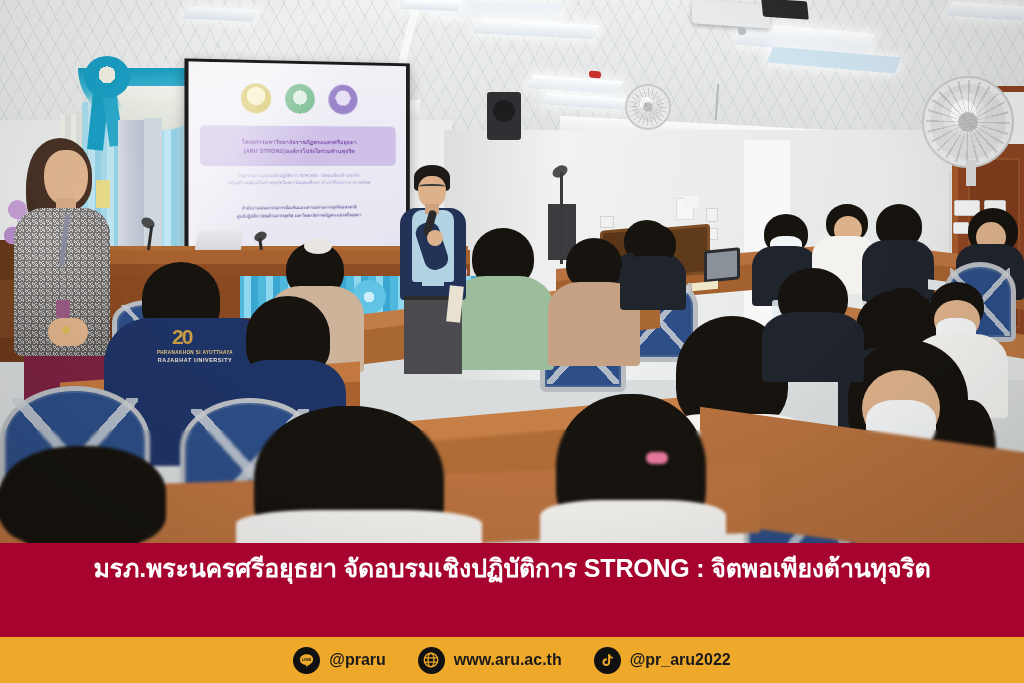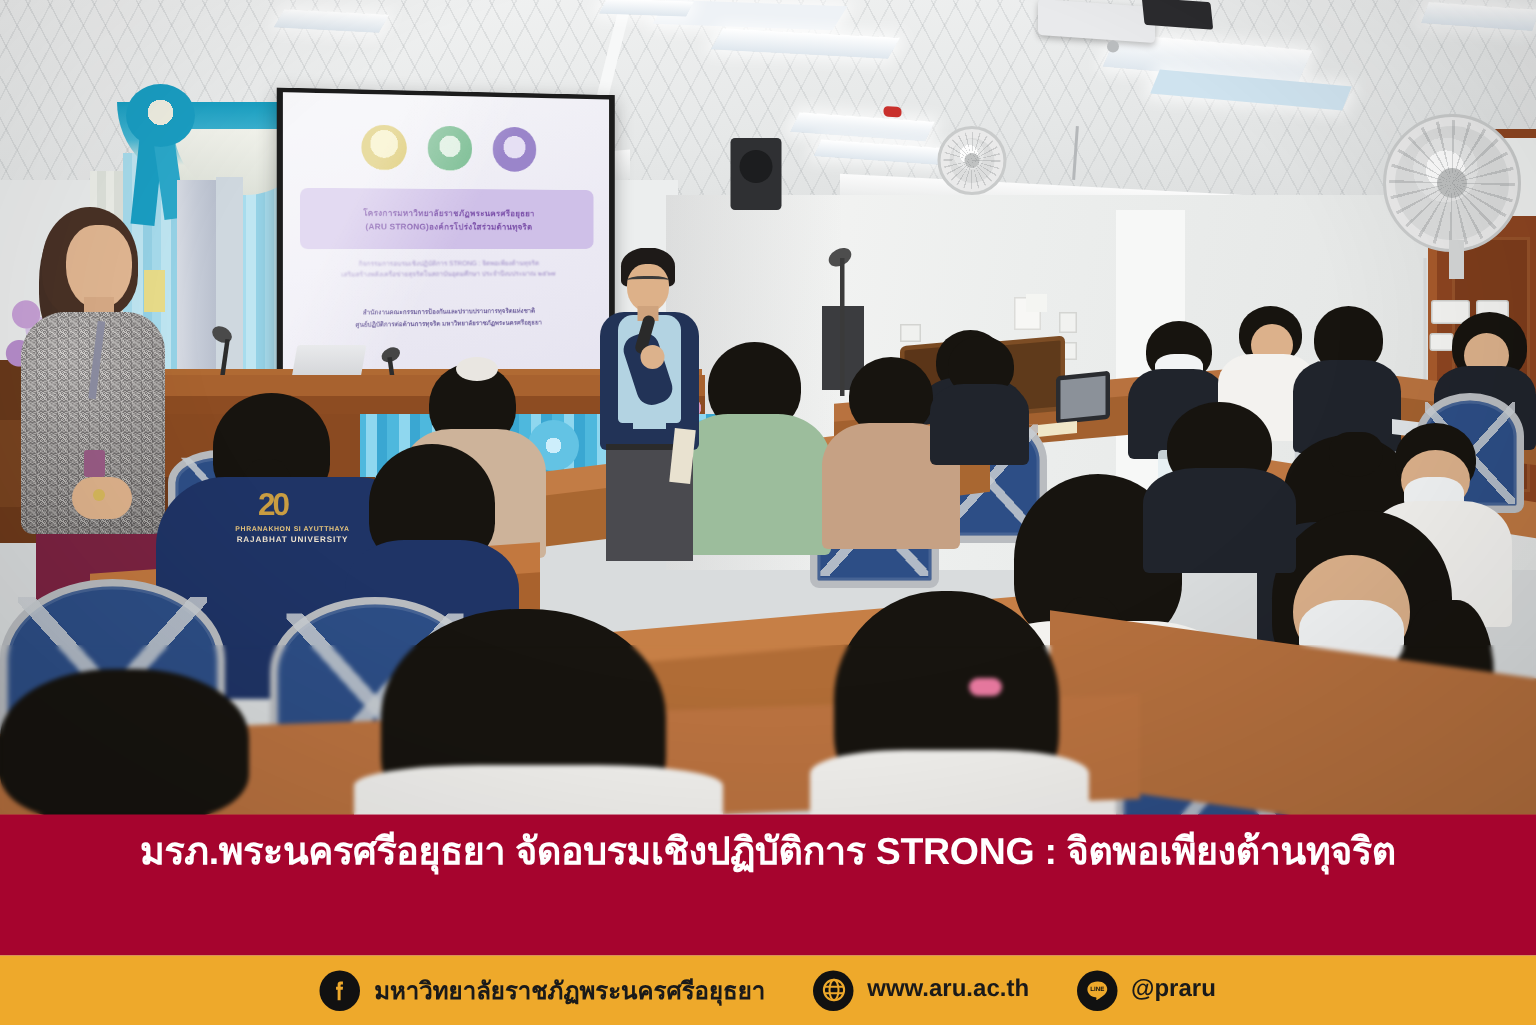--- a/index.html
+++ b/index.html
@@ -1,21 +1,21 @@
 <!DOCTYPE html>
 <html><head>
 <meta charset="utf-8">
 <style>
   * { margin:0; padding:0; box-sizing:border-box; }
   html,body { background:#222; }
   body { font-family:"Liberation Sans", sans-serif; }
 
   #shot {
     position:relative; width:1024px; height:683px; overflow:hidden;
-    background:#e5e5e5;
+    background:#bef264;
   }
 
   
   .photo { position:absolute; left:0; top:0; width:1024px; height:543px; overflow:hidden;
            background:#d9dcdd; }
 
   
   .ceiling {
     position:absolute; left:0; top:0; width:1024px; height:135px;
     background:
@@ -599,45 +599,45 @@
     <div class="blurlow"></div>
     <div class="vignette"></div>
   </div>
 
   <div class="banner">
     <div class="banner-line bl1">มรภ.พระนครศรีอยุธยา จัดอบรมเชิงปฏิบัติการ STRONG : จิตพอเพียงต้านทุจริต</div>
   </div>
 
   <div class="footer">
 
+
     <div class="fitem">
       <span class="fico">
-        <svg width="17" height="17" viewBox="0 0 24 24" fill="#eea92b">
-          <path d="M15.1 8.2h-2.3V6.8c0-.6.4-.8.7-.8h1.5V3.4h-2.1c-2.4 0-2.9 1.8-2.9 2.9v1.9H8.5v2.8H10V21h2.8v-10h2l.3-2.8z"></path>
+        <svg width="19" height="19" viewBox="0 0 24 24">
+          <path d="M12 4.2c-4.6 0-8.3 3-8.3 6.7 0 3.3 2.9 6.1 6.9 6.6.3 0 .6.2.7.4.1.2 0 .5 0 .7l-.1.7c0 .2-.2.8.7.4 .9-.4 4.9-2.9 6.7-4.9h0c1.2-1.3 1.8-2.7 1.8-4.2 0-3.7-3.7-6.7-8.4-6.4z" fill="#eea92b"></path>
+          <text x="12" y="12.6" font-family="Liberation Sans, sans-serif" font-size="5.2" font-weight="bold" fill="#111" text-anchor="middle">LINE</text>
         </svg>
       </span>
-      <span class="ftxt">มหาวิทยาลัยราชภัฏพระนครศรีอยุธยา</span>
+      <span class="ftxt">@praru</span>
     </div>
 
     <div class="fitem">
       <span class="fico">
         <svg width="18" height="18" viewBox="0 0 24 24" fill="none" stroke="#eea92b" stroke-width="1.8">
           <circle cx="12" cy="12" r="9"></circle>
           <ellipse cx="12" cy="12" rx="4" ry="9"></ellipse>
           <path d="M3.2 9.2h17.6M3.2 14.8h17.6"></path>
         </svg>
       </span>
       <span class="ftxt">www.aru.ac.th</span>
     </div>
 
     <div class="fitem">
       <span class="fico">
-        <svg width="19" height="19" viewBox="0 0 24 24">
-          <path d="M12 4.2c-4.6 0-8.3 3-8.3 6.7 0 3.3 2.9 6.1 6.9 6.6.3 0 .6.2.7.4.1.2 0 .5 0 .7l-.1.7c0 .2-.2.8.7.4 .9-.4 4.9-2.9 6.7-4.9h0c1.2-1.3 1.8-2.7 1.8-4.2 0-3.7-3.7-6.7-8.4-6.4z" fill="#eea92b"></path>
-          <text x="12" y="12.6" font-family="Liberation Sans, sans-serif" font-size="5.2" font-weight="bold" fill="#111" text-anchor="middle">LINE</text>
+        <svg width="16" height="16" viewBox="0 0 24 24" fill="#eea92b">
+          <path d="M16.6 3.2h-3v12.1c0 1.5-1.2 2.7-2.7 2.7s-2.7-1.2-2.7-2.7 1.2-2.7 2.7-2.7c.3 0 .6 0 .8.1V9.6c-.3 0-.5-.1-.8-.1-3.2 0-5.8 2.6-5.8 5.8S7.7 21.1 10.9 21.1s5.8-2.6 5.8-5.8V9.1c1.1.8 2.4 1.2 3.8 1.2V7.2c-2 0-3.7-1.6-3.9-4z"></path>
         </svg>
       </span>
-      <span class="ftxt">@praru</span>
-    </div>
-
+      <span class="ftxt">@pr_aru2022</span>
+    </div>
 
   </div>
 </div>
 
 </body></html>

